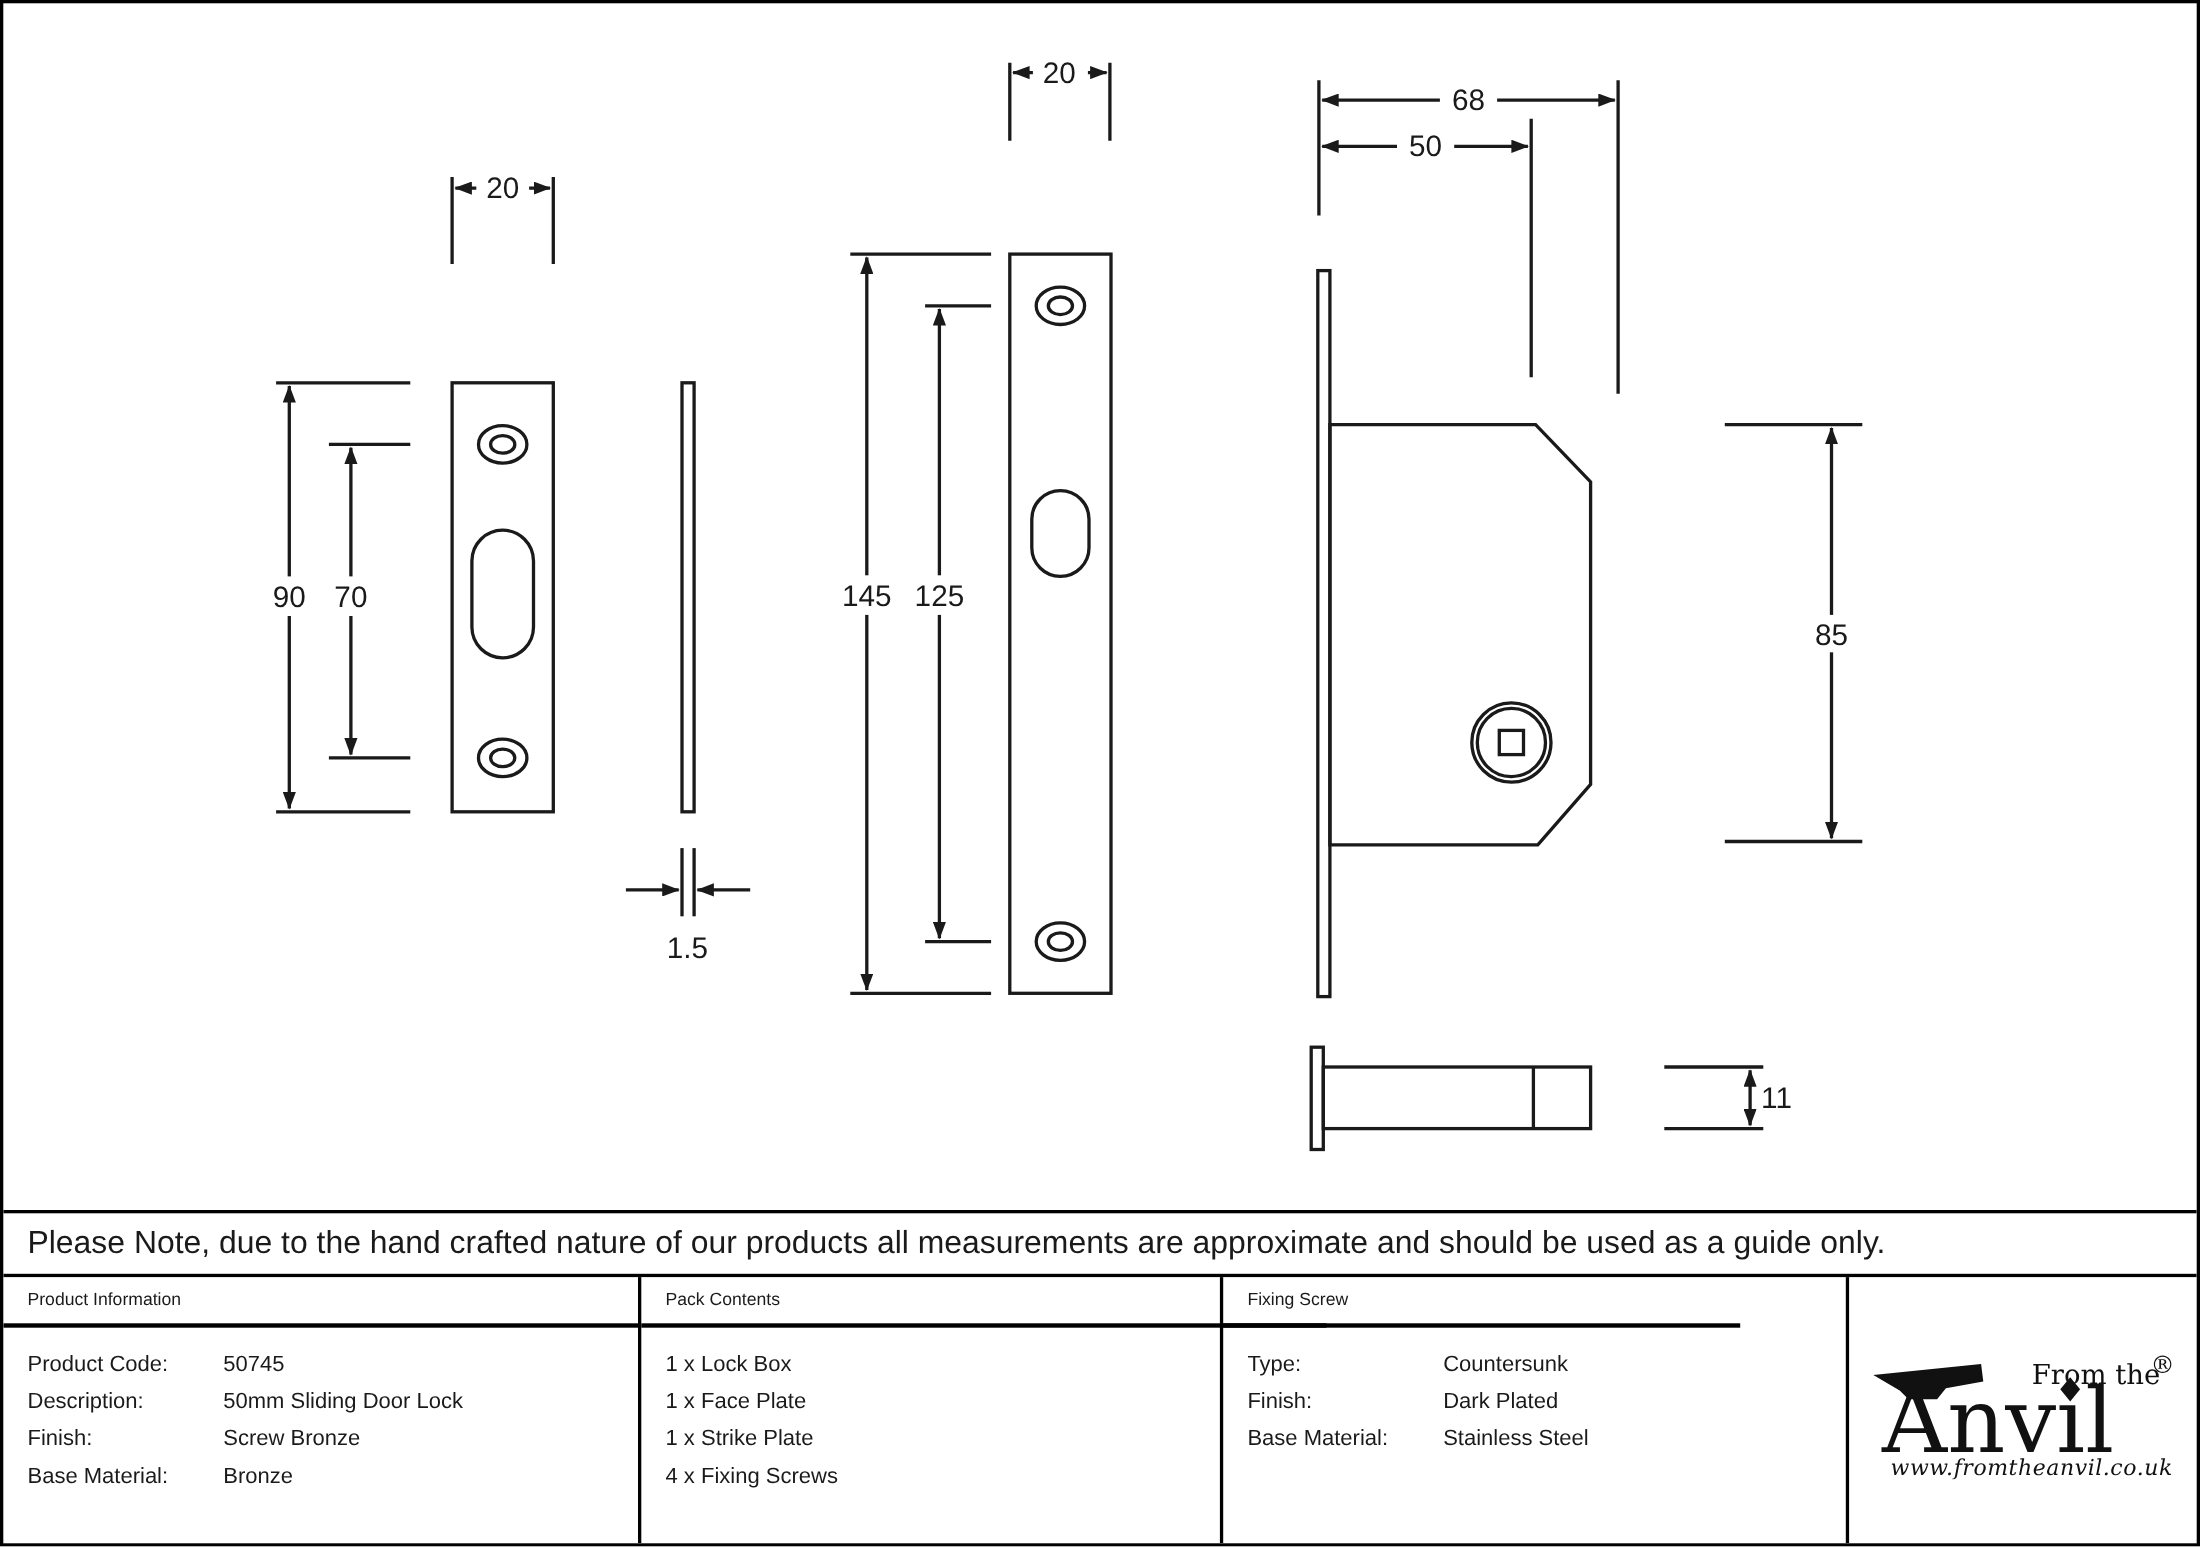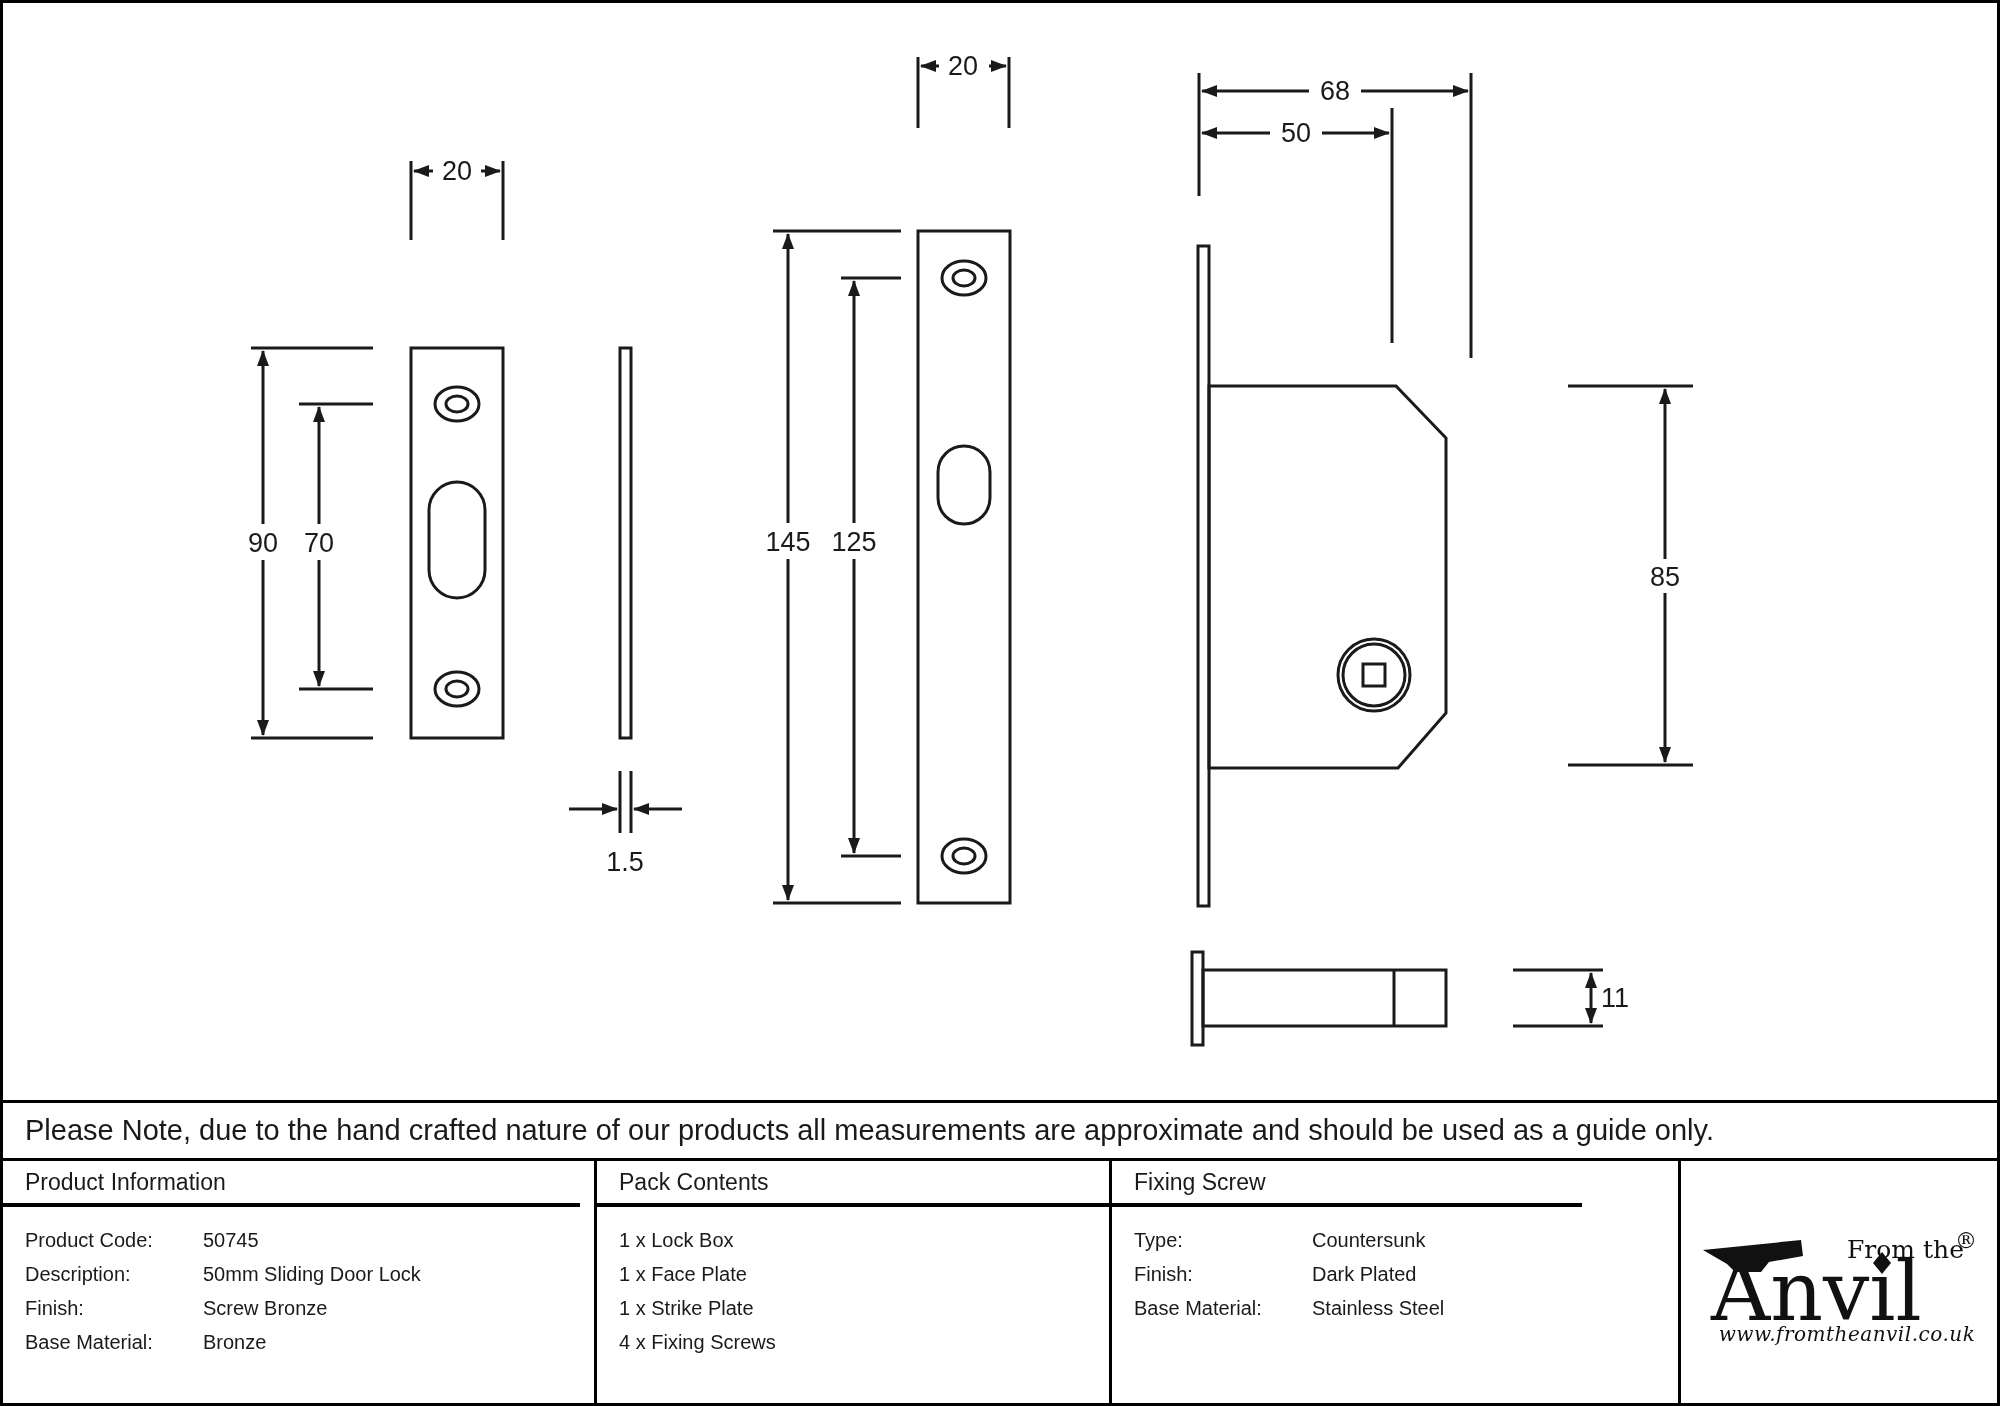--- a/index.html
+++ b/index.html
@@ -18,26 +18,26 @@
   .note-bar{
     position:absolute;left:0;top:1097px;width:1994px;height:61px;
     box-sizing:border-box;
     border-top:3px solid #000;border-bottom:3px solid #000;
     display:flex;align-items:center;
     padding-left:22px;font-size:29px;
   }
   .info-table{position:absolute;left:0;top:1158px;width:1994px;bottom:0;}
   .col{position:absolute;top:0;bottom:0;box-sizing:border-box;}
   .col1{left:0;width:577px;}
-  .col2{left:577px;width:626px;border-left:3px solid #000;margin-left:14px;}
+  .col2{left:577px;width:626px;border-left:3px solid #000;}
   .col3{left:1106px;width:473px;border-left:3px solid #000;}
   .col4{left:1675px;right:0;border-left:3px solid #000;display:flex;align-items:center;justify-content:flex-end;}
   .col-header{
     height:46px;box-sizing:border-box;border-bottom:4px solid #000;
-    display:flex;align-items:center;padding-left:22px;font-size:23px;
+    display:flex;align-items:center;padding-left:22px;font-size:16px;
   }
   .col-body{padding:16px 0 0 22px;font-size:20px;}
   .kv-row{display:flex;line-height:34px;}
   .kv-row .lbl{width:178px;flex-shrink:0;}
   .pack-item{line-height:34px;}
   .logo-svg{width:300px;height:125px;}
 </style>
 </head>
 <body>
 

